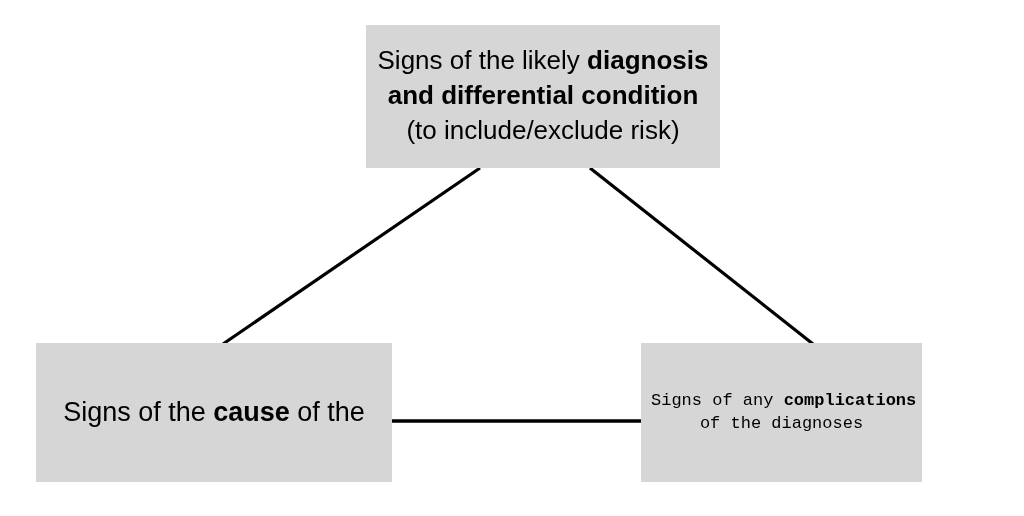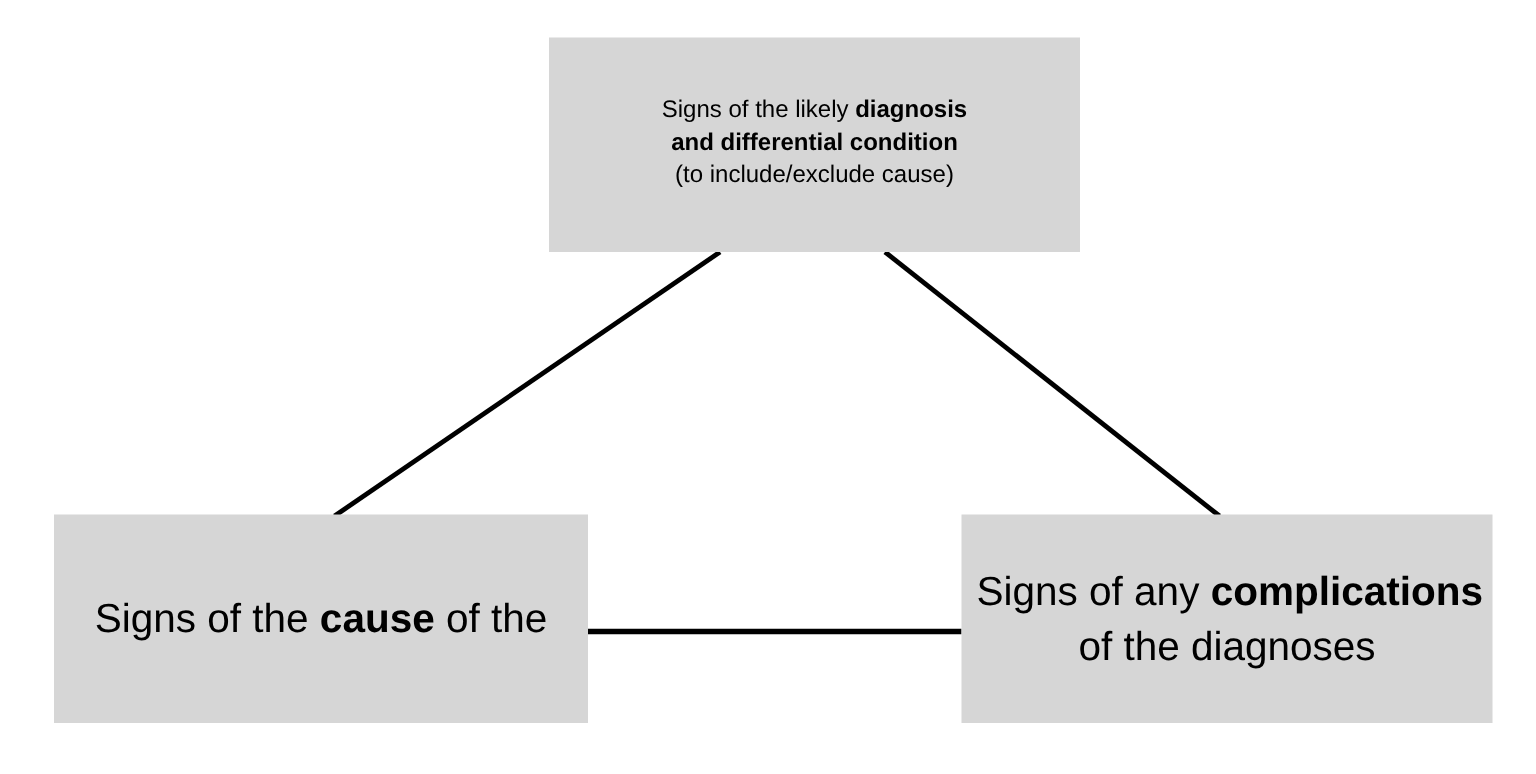--- a/index.html
+++ b/index.html
@@ -49,56 +49,57 @@
     white-space: nowrap;
   }
   .strong {
     font-weight: bold;
   }
   #node-diagnosis {
     left: 366px;
     top: 25px;
     width: 354px;
     height: 143px;
-    font-size: 16px;
+    font-size: 26px;
   }
   #node-diagnosis .node-text {
     margin-top: -2px;
   }
   #node-cause {
     left: 36px;
     top: 343px;
     width: 356px;
     height: 139px;
     font-size: 27px;
   }
   #node-complications {
     left: 641px;
     top: 343px;
-    width: 354px;
+    width: 281px;
     height: 139px;
-    font-size: 27px;
+    font-size: 17px;
+    font-family: Liberation Mono, monospace;
   }
 </style>
 </head>
 <body>
 
 <div id="diagram-canvas">
 
   <svg class="connector-layer" viewBox="0 0 1024 516" width="1024" height="516">
     <line x1="480" y1="168" x2="223" y2="344" stroke="#000000" stroke-width="3.2" stroke-linecap="butt"></line>
     <line x1="590" y1="168" x2="813" y2="344" stroke="#000000" stroke-width="3.2" stroke-linecap="butt"></line>
     <line x1="392" y1="421" x2="641" y2="421" stroke="#000000" stroke-width="3.6" stroke-linecap="butt"></line>
   </svg>
 
   <div class="node-box" id="node-diagnosis">
     <span class="node-text">
       <span class="node-line"><span>Signs of the likely </span><span class="strong">diagnosis</span></span>
       <span class="node-line strong">and differential condition</span>
-      <span class="node-line">(to include/exclude cause)</span>
+      <span class="node-line">(to include/exclude risk)</span>
     </span>
   </div>
 
   <div class="node-box" id="node-cause">
     <span class="node-text">
       <span class="node-line"><span>Signs of the </span><span class="strong">cause</span><span> of the</span></span>
     </span>
   </div>
 
   <div class="node-box" id="node-complications">

